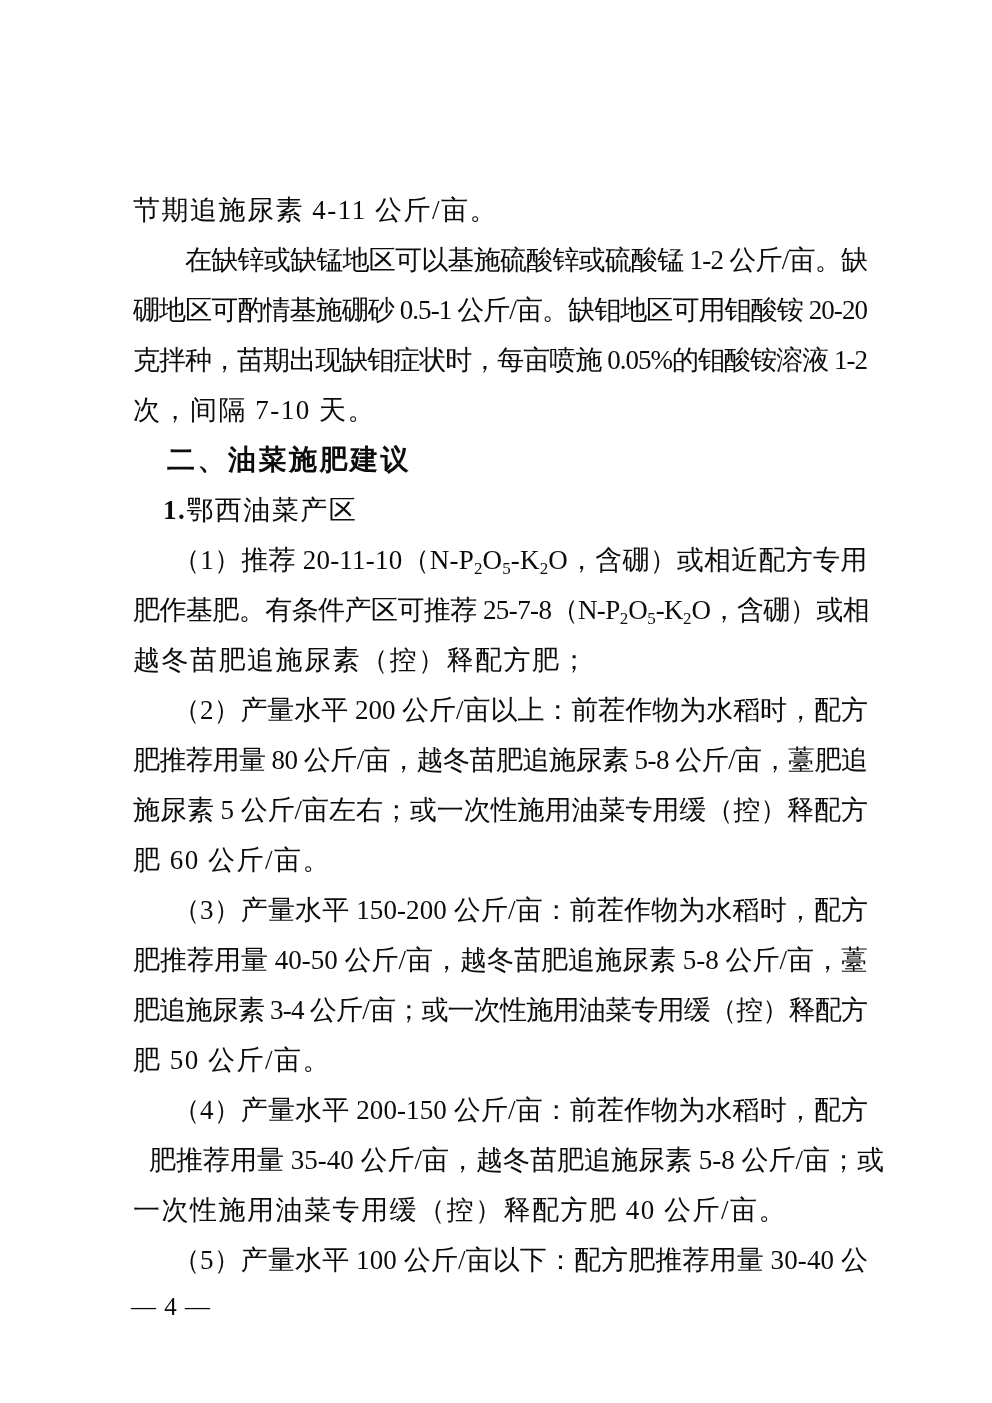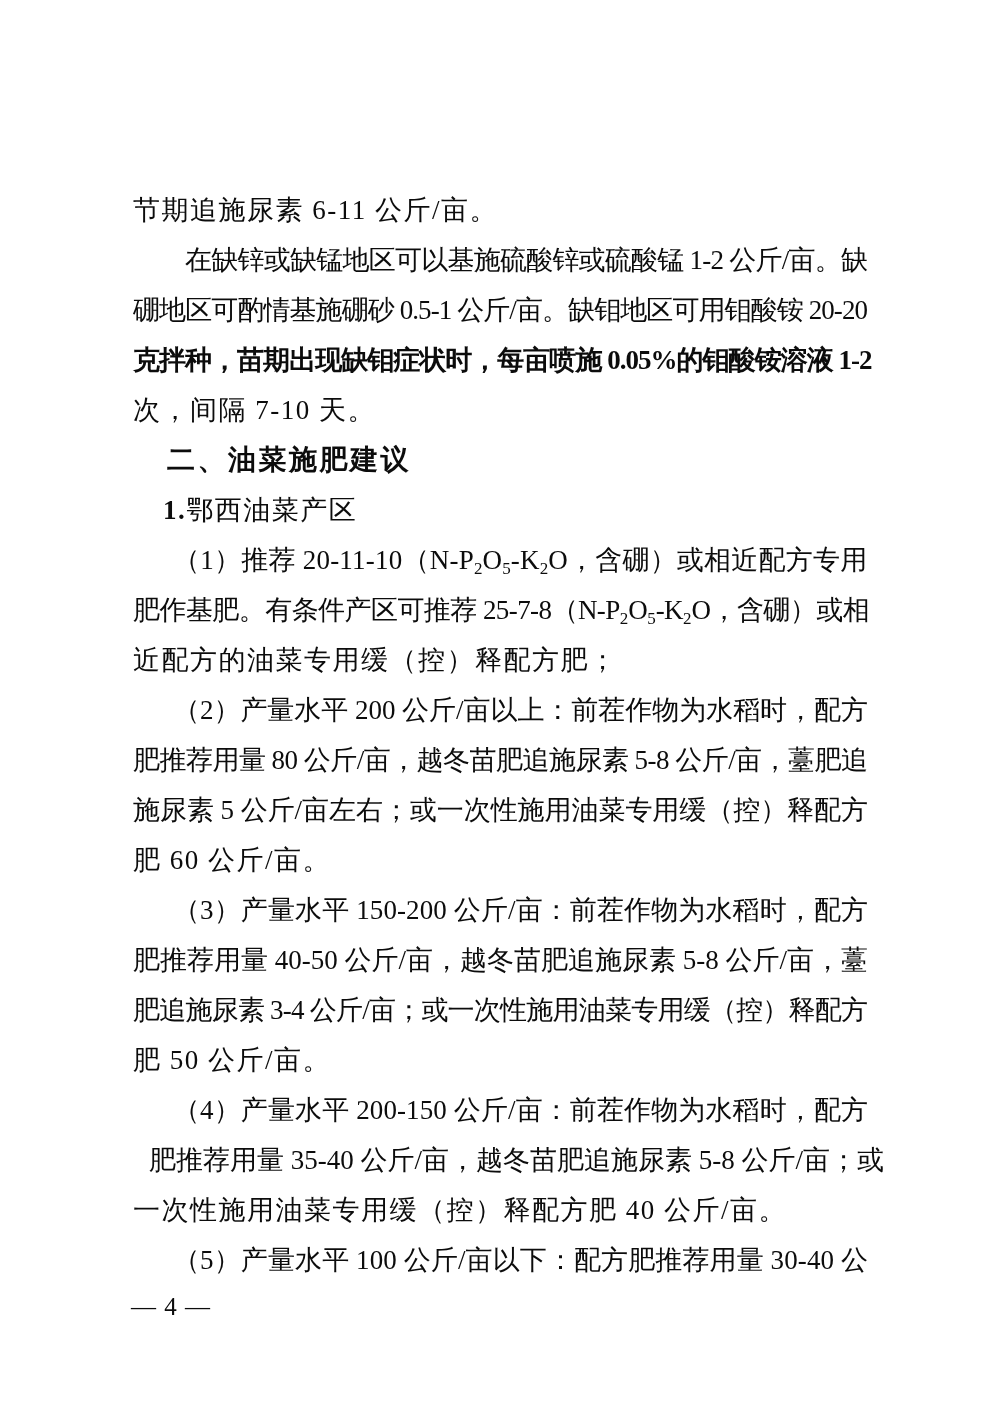--- a/index.html
+++ b/index.html
@@ -70,30 +70,30 @@
     color: #0c0c0c;
   }
 </style>
 </head>
 <body>
 
 <div class="page">
 
   <div class="doc-body">
 
-  <div class="line plain"><span class="in">节期追施尿素 6-11 公斤/亩。</span></div>
+  <div class="line plain"><span class="in">节期追施尿素 4-11 公斤/亩。</span></div>
       <div class="line fill indent"><span class="in" style="letter-spacing: -0.758621px;">在缺锌或缺锰地区可以基施硫酸锌或硫酸锰 1-2 公斤/亩。缺</span></div>
       <div class="line fill"><span class="in" style="letter-spacing: -0.916233px;">硼地区可酌情基施硼砂 0.5-1 公斤/亩。缺钼地区可用钼酸铵 20-20</span></div>
-      <div class="line fill"><span class="in" style="letter-spacing: -0.976799px; font-weight: bold;">克拌种，苗期出现缺钼症状时，每亩喷施 0.05%的钼酸铵溶液 1-2</span></div>
+      <div class="line fill"><span class="in" style="letter-spacing: -0.976799px;">克拌种，苗期出现缺钼症状时，每亩喷施 0.05%的钼酸铵溶液 1-2</span></div>
       <div class="line plain"><span class="in">次，间隔 7-10 天。</span></div>
       <div class="line heading"><span class="in">二、油菜施肥建议</span></div>
       <div class="line subheading"><span class="in"><span class="b">1.</span>鄂西油菜产区</span></div>
       <div class="line fill indent-par"><span class="in" style="letter-spacing: 0.235714px;">（1）推荐 20-11-10（N-P<sub>2</sub>O<sub>5</sub>-K<sub>2</sub>O，含硼）或相近配方专用</span></div>
       <div class="line fill"><span class="in" style="letter-spacing: -0.5625px; text-align: right;">肥作基肥。有条件产区可推荐 25-7-8（N-P<sub>2</sub>O<sub>5</sub>-K<sub>2</sub>O，含硼）或相</span></div>
-      <div class="line plain"><span class="in">近配方的油菜专用缓（控）释配方肥；</span></div>
+      <div class="line plain"><span class="in">越冬苗肥追施尿素（控）释配方肥；</span></div>
       <div class="line fill indent-par"><span class="in" style="letter-spacing: -0.0350216px;">（2）产量水平 200 公斤/亩以上：前茬作物为水稻时，配方</span></div>
       <div class="line fill"><span class="in" style="letter-spacing: -0.529412px;">肥推荐用量 80 公斤/亩，越冬苗肥追施尿素 5-8 公斤/亩，薹肥追</span></div>
       <div class="line fill"><span class="in" style="letter-spacing: -0.0522629px;">施尿素 5 公斤/亩左右；或一次性施用油菜专用缓（控）释配方</span></div>
       <div class="line plain"><span class="in">肥 60 公斤/亩。</span></div>
       <div class="line fill indent-par"><span class="in" style="letter-spacing: 0.112903px;">（3）产量水平 150-200 公斤/亩：前茬作物为水稻时，配方</span></div>
       <div class="line fill"><span class="in" style="letter-spacing: 0px;">肥推荐用量 40-50 公斤/亩，越冬苗肥追施尿素 5-8 公斤/亩，薹</span></div>
       <div class="line fill"><span class="in" style="letter-spacing: -0.774194px;">肥追施尿素 3-4 公斤/亩；或一次性施用油菜专用缓（控）释配方</span></div>
       <div class="line plain"><span class="in">肥 50 公斤/亩。</span></div>
       <div class="line fill indent-par"><span class="in" style="letter-spacing: 0.112903px;">（4）产量水平 200-150 公斤/亩：前茬作物为水稻时，配方</span></div>
       <div class="line fill"><span class="in" style="letter-spacing: 0px; margin-left: 16px;">肥推荐用量 35-40 公斤/亩，越冬苗肥追施尿素 5-8 公斤/亩；或</span></div>

